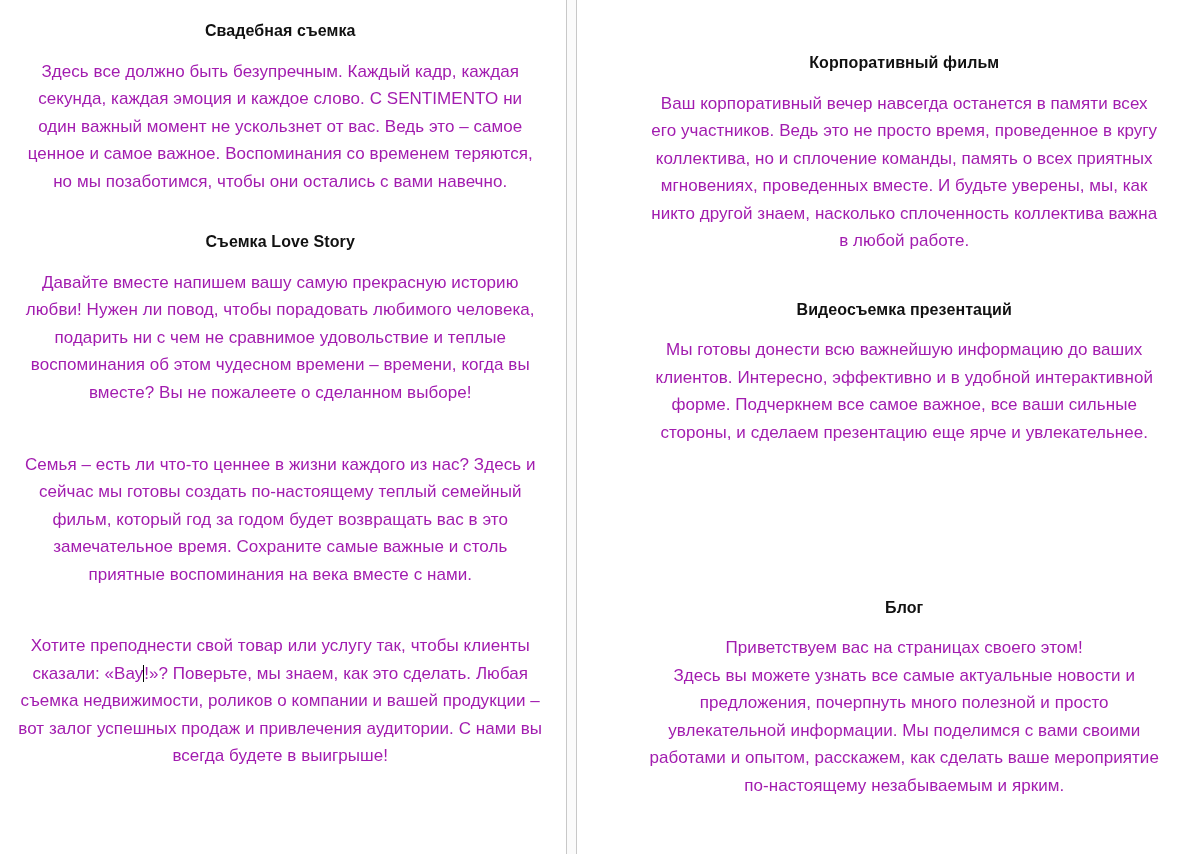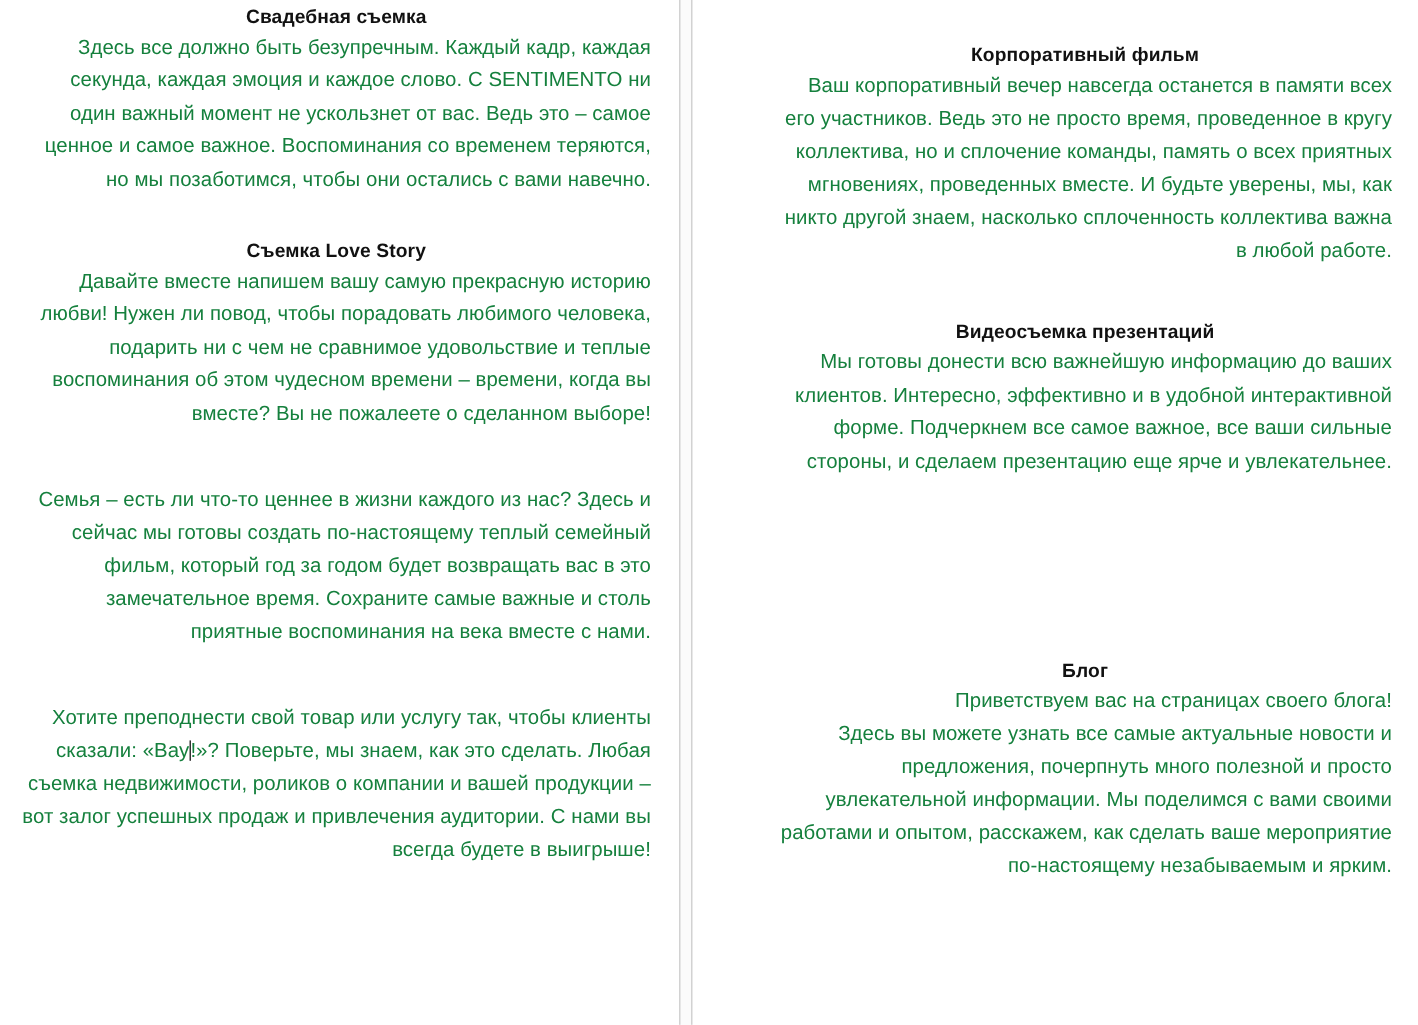--- a/index.html
+++ b/index.html
@@ -62,28 +62,28 @@
     margin: 0;
   }
 
   h3.heading {
     font-size: 16px;
     font-weight: 700;
     line-height: 1.35;
     text-align: center;
     letter-spacing: 0.1px;
     color: #111111;
-    margin: 0;
+    margin: 16px;
   }
 
   p.para {
     font-size: 17px;
     line-height: 1.62;
-    text-align: right;
-    color: #15803d;
+    text-align: center;
+    color: #a21caf;
     margin: 0;
     letter-spacing: 0.05px;
   }
 
   
   .sp-top-1   { padding-top: 4px; }
   .gap-head   { margin-top: 12px; }
   .gap-sec    { margin-top: 36px; }
   .gap-sec-lg { margin-top: 44px; }
   .gap-para   { margin-top: 14px; }
@@ -137,20 +137,20 @@
         <p class="para gap-head">Ваш корпоративный вечер навсегда останется в памяти всех его участников. Ведь это не просто время, проведенное в кругу коллектива, но и сплочение команды, память о всех приятных мгновениях, проведенных вместе. И будьте уверены, мы, как никто другой знаем, насколько сплоченность коллектива важна в любой работе.</p>
       </div>
 
       <div class="section gap-sec-lg">
         <h3 class="heading">Видеосъемка презентаций</h3>
         <p class="para gap-head">Мы готовы донести всю важнейшую информацию до ваших клиентов. Интересно, эффективно и в удобной интерактивной форме. Подчеркнем все самое важное, все ваши сильные стороны, и сделаем презентацию еще ярче и увлекательнее.</p>
       </div>
 
       <div class="section gap-blog">
         <h3 class="heading">Блог</h3>
-        <p class="para gap-head">Приветствуем вас на страницах своего блога!</p>
+        <p class="para gap-head">Приветствуем вас на страницах своего этом!</p>
         <p class="para gap-para">Здесь вы можете узнать все самые актуальные новости и предложения, почерпнуть много полезной и просто увлекательной информации. Мы поделимся с вами своими работами и опытом, расскажем, как сделать ваше мероприятие по-настоящему незабываемым и ярким.</p>
       </div>
 
     </div>
 
   </div>
 </div>
 
 </body></html>

